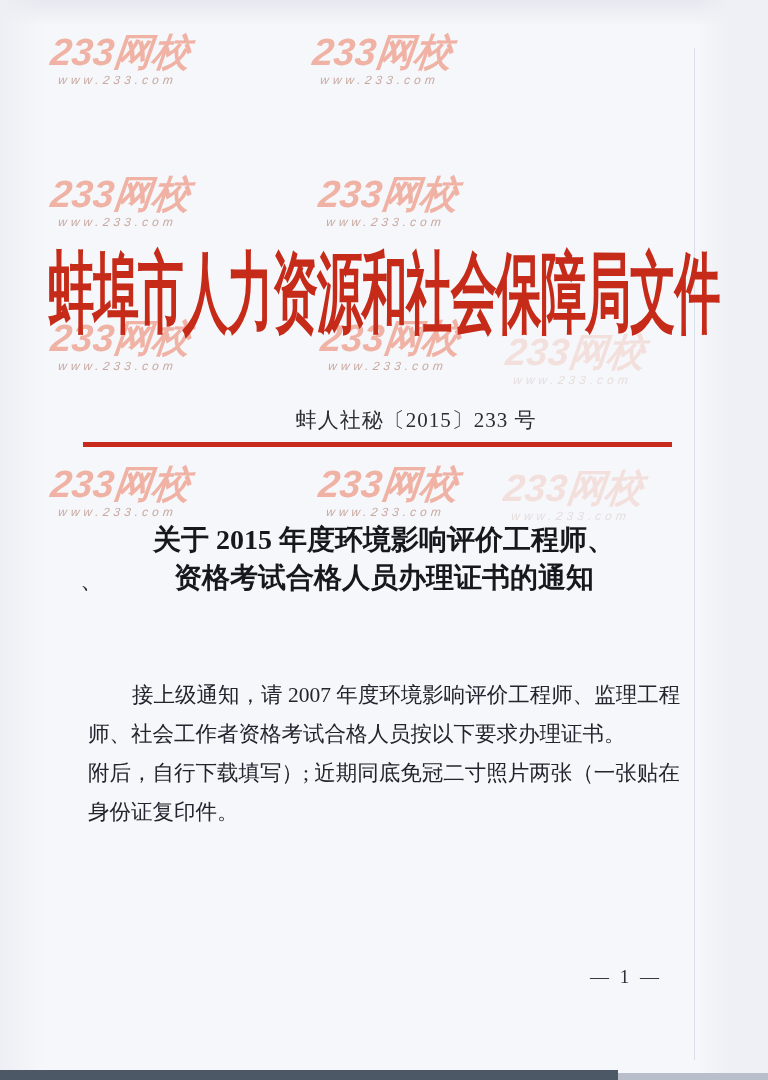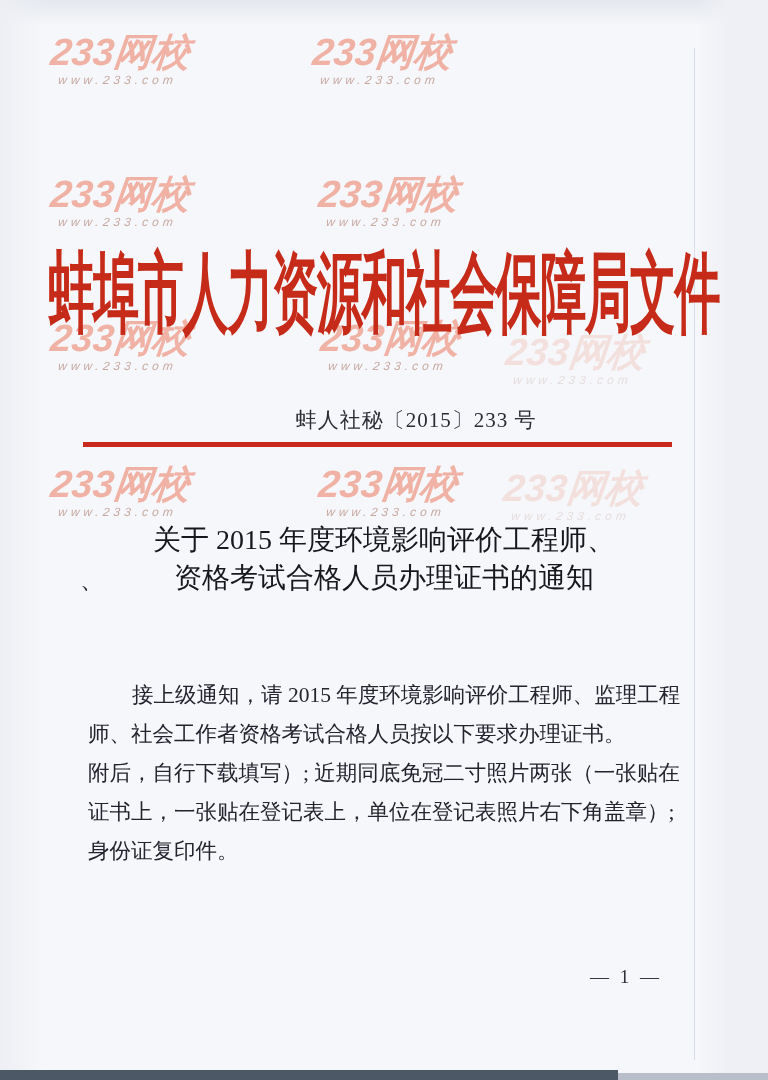--- a/index.html
+++ b/index.html
@@ -34,21 +34,21 @@
   .agency-banner span { font-size:88px; font-weight:bold; color:#c62a18; white-space:nowrap;
                         transform:scaleX(0.52); letter-spacing:-2px; }
 
   .doc-number { position:absolute; left:0; top:406px; width:768px; text-align:center;
                 font-size:21px; color:#2b2c34; letter-spacing:1px; z-index:2;padding-left:32px; }
 
   .red-rule { position:absolute; left:83px; top:442px; width:589px; height:5px;
               background:#c82a1c; z-index:2; }
 
   .notice-title { position:absolute; left:40px; top:521px; width:688px; text-align:center;
-                  font-weight:normal; font-size:28px; line-height:38px; color:#17171e; z-index:2; }
+                  font-weight:bold; font-size:28px; line-height:38px; color:#17171e; z-index:2; }
 
   .stray-mark { position:absolute; left:80px; top:564px; font-size:24px; color:#2b2c34; z-index:2; }
 
   .body-block { position:absolute; left:88px; top:676px; width:600px; font-size:21.5px;
                 line-height:39px; color:#23242d; z-index:2; }
   .body-line { white-space:nowrap; }
   .body-line.indent { padding-left:44px; }
 
   .artifact-dot { position:absolute; left:444px; top:697px; width:4px; height:4px;
                   background:#40414b; border-radius:50%; z-index:2; }
@@ -118,24 +118,23 @@
   <div class="red-rule"></div>
 
   <div class="notice-title">
     <div>关于 2015 年度环境影响评价工程师、</div>
     <div>资格考试合格人员办理证书的通知</div>
   </div>
 
   <div class="stray-mark">、</div>
 
   <div class="body-block">
-    <div class="body-line indent">接上级通知，请 2015 年度环境影响评价工程师、监理工程</div>
+    <div class="body-line indent">接上级通知，请 2007 年度环境影响评价工程师、监理工程</div>
     <div class="body-line">师、社会工作者资格考试合格人员按以下要求办理证书。</div>
     <div class="body-line">附后，自行下载填写）; 近期同底免冠二寸照片两张（一张贴在</div>
-    <div class="body-line">证书上，一张贴在登记表上，单位在登记表照片右下角盖章）;</div>
     <div class="body-line">身份证复印件。</div>
   </div>
 
   <div class="artifact-dot"></div>
 
   <div class="page-number">— 1 —</div>
 
 </div>
 
 </body></html>

